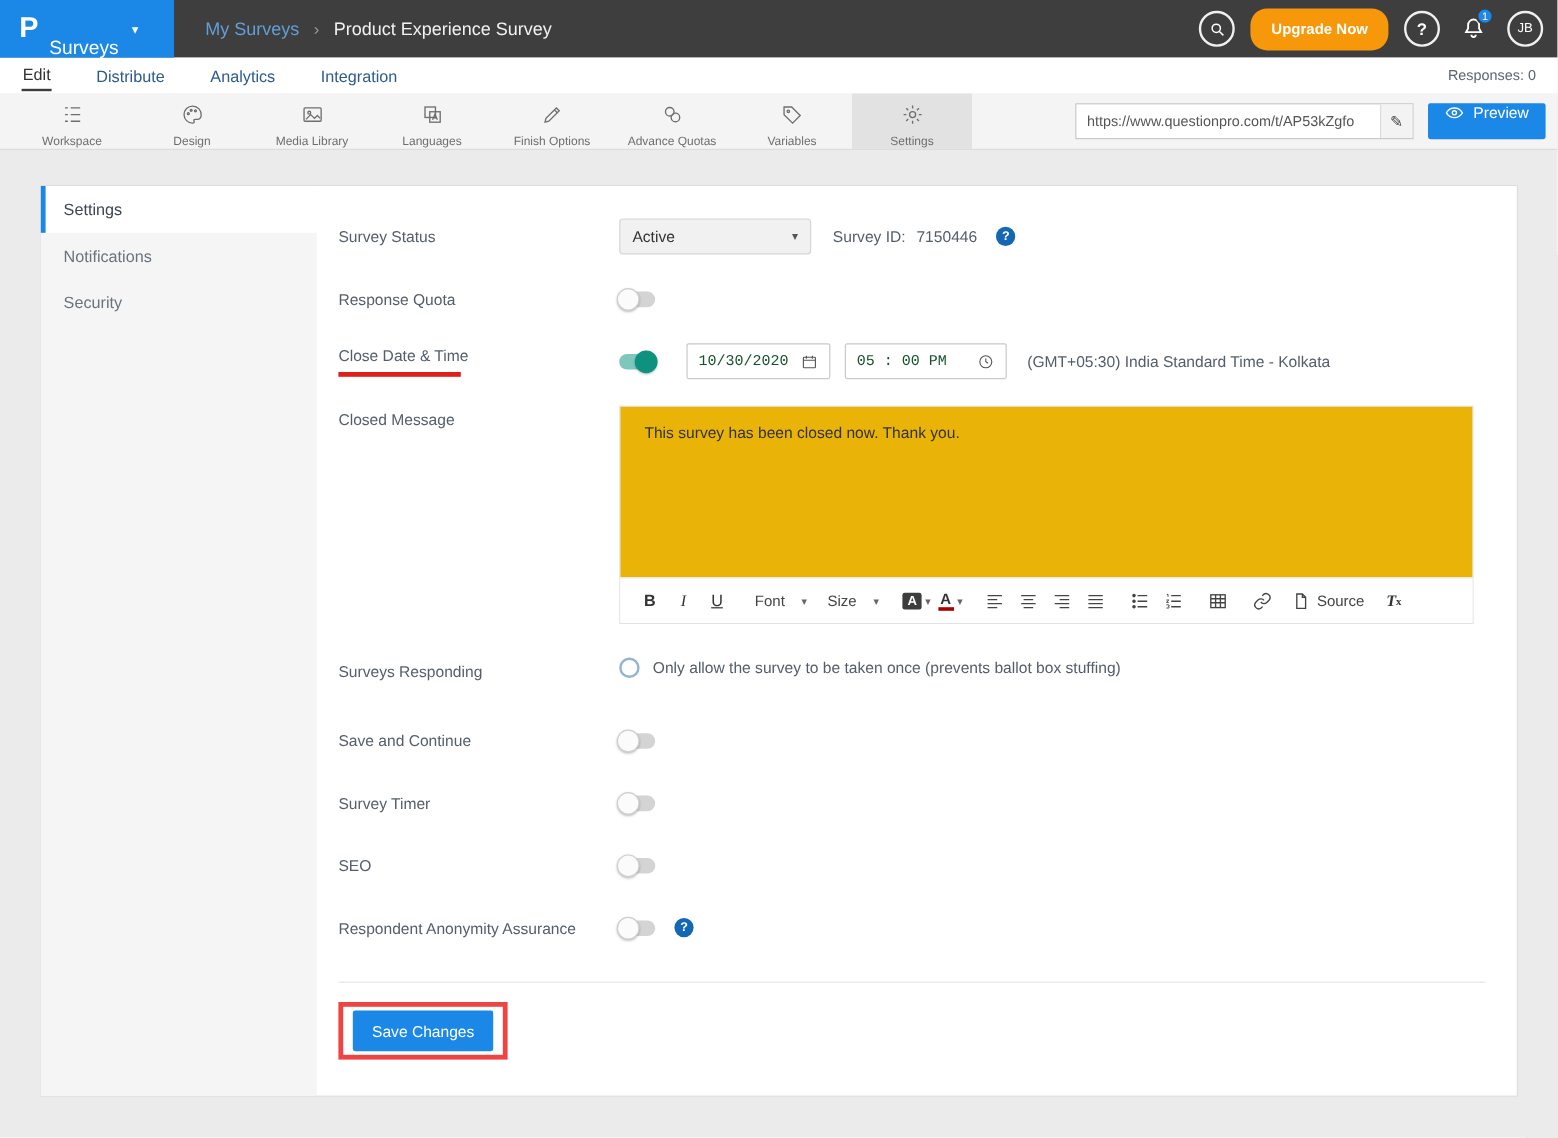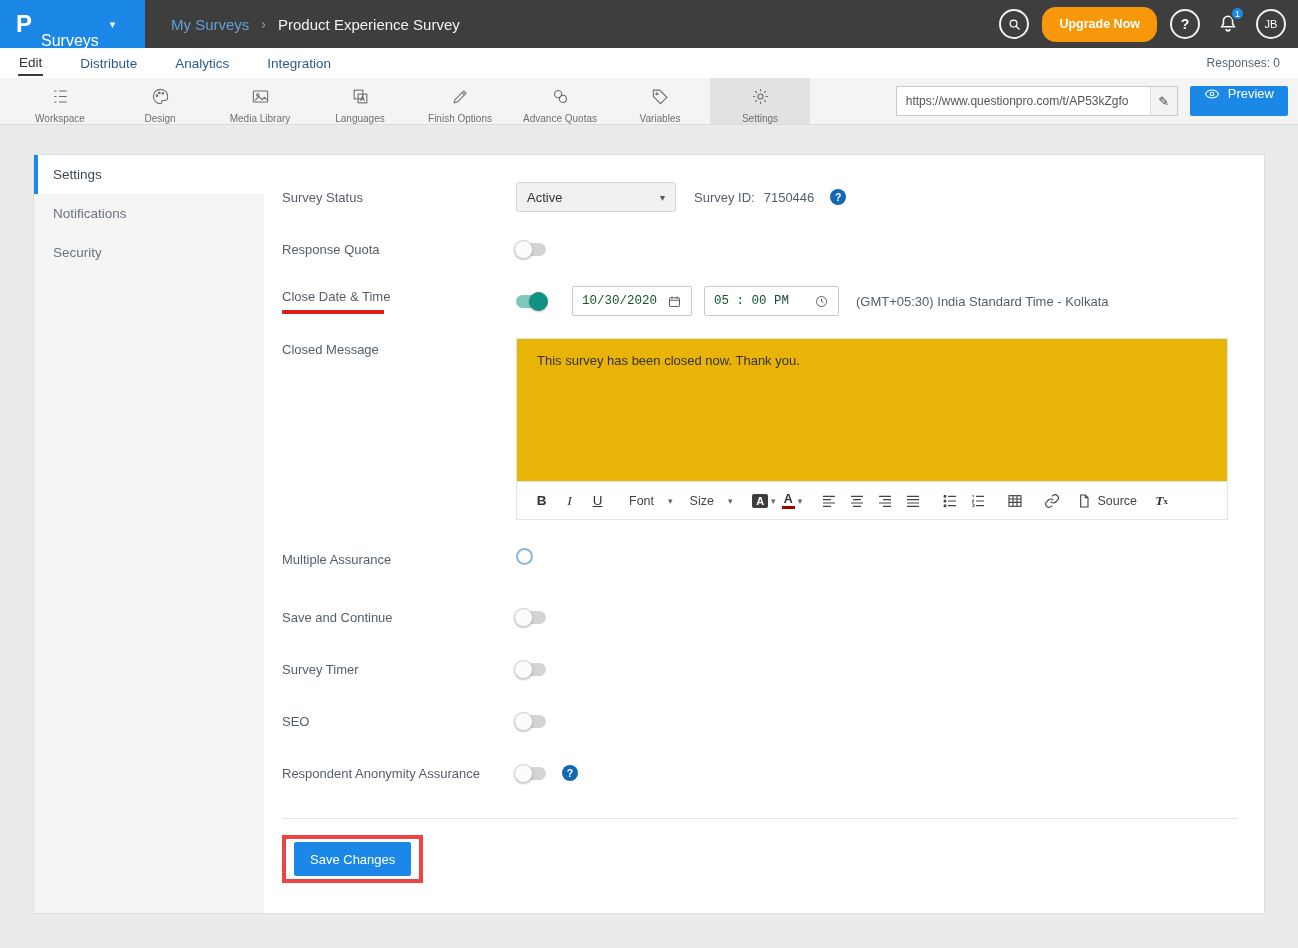--- a/index.html
+++ b/index.html
@@ -364,24 +364,25 @@
           <span class="ed-btn ed-tx grp">
               <span>T</span>
               <sub>x</sub>
             </span>
         </div>
       </div>
     </div>
 
     
     <div class="frow top" style="margin-bottom:24px;">
-      <span class="flabel">Multiple Assurance</span>
+      <span class="flabel">Surveys Responding</span>
       <div>
         <label class="radio-row" style="margin-bottom:0;">
           <span class="radio"></span>
+          <span class="radio-label">Only allow the survey to be taken once (prevents ballot box stuffing)</span>
         </label>
       </div>
     </div>
 
     
     <div class="frow">
       <span class="flabel">Save and Continue</span>
       <span class="toggle">
           <span class="knob"></span>
         </span>

